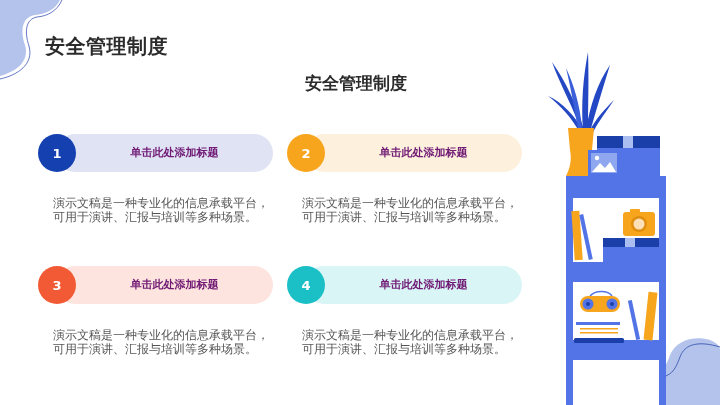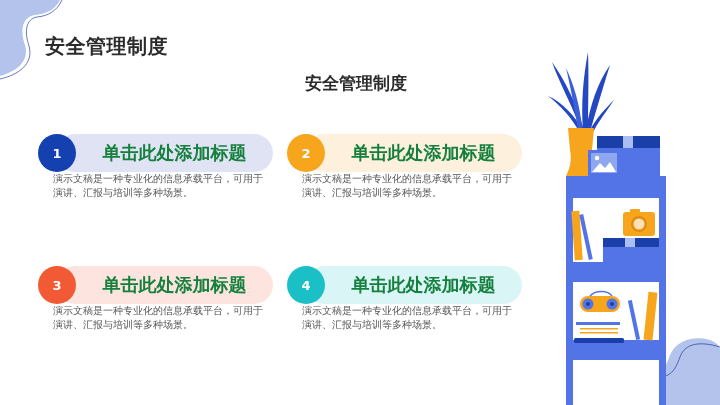--- a/index.html
+++ b/index.html
@@ -25,25 +25,25 @@
     position: absolute; left: 18px; top: 0; right: 0; height: 38px;
     border-radius: 19px;
   }
   .num {
     position: absolute; left: 0; top: 0; width: 38px; height: 38px; border-radius: 50%;
     color: #fff; font-size: 13px; font-weight: bold;
     display: flex; align-items: center; justify-content: center;
   }
   .card-title {
     position: absolute; left: 38px; right: 0; top: 0; height: 38px; line-height: 38px;
-    text-align: center; font-size: 18px; font-weight: bold; color: #15803d;
+    text-align: center; font-size: 11px; font-weight: bold; color: #701a75;
   }
   .card-desc {
-    margin-top: 0; padding-left: 15px; padding-right: 4px;
-    font-size: 10px; line-height: 14px; color: #555; 
+    margin-top: 24px; padding-left: 15px; padding-right: 4px;
+    font-size: 12px; line-height: 14px; color: #555; 
   }
   .illus { position: absolute; left: 540px; top: 40px; }
 </style>
 </head>
 <body>
 
 <svg class="blob-tl" width="70" height="80" viewBox="0 0 70 80">
   <path d="M0,0 L60,0 C55,10 45,14 35,15 C22,17 20,30 25,45 C30,62 15,72 0,76 Z" fill="#b4c3ec"></path>
   <path d="M62,0 C57,11 48,16 37,17 C26,19 24,31 29,46 C34,64 18,75 0,79" fill="none" stroke="#3f57b4" stroke-width="0.8"></path>
 </svg>

